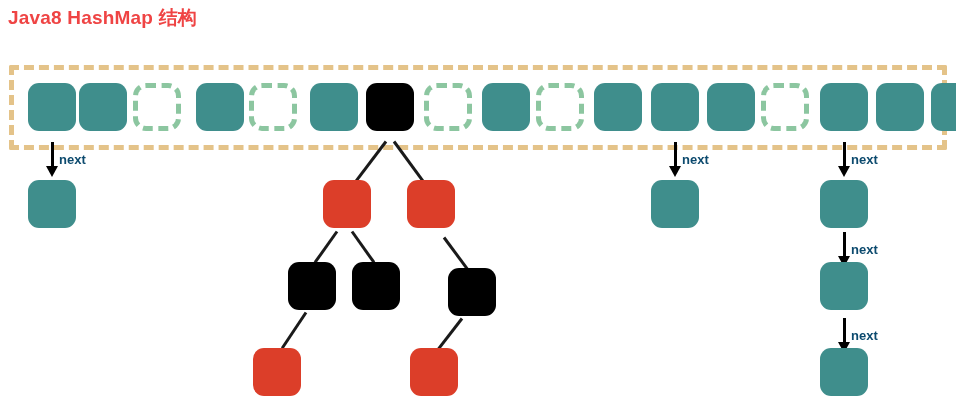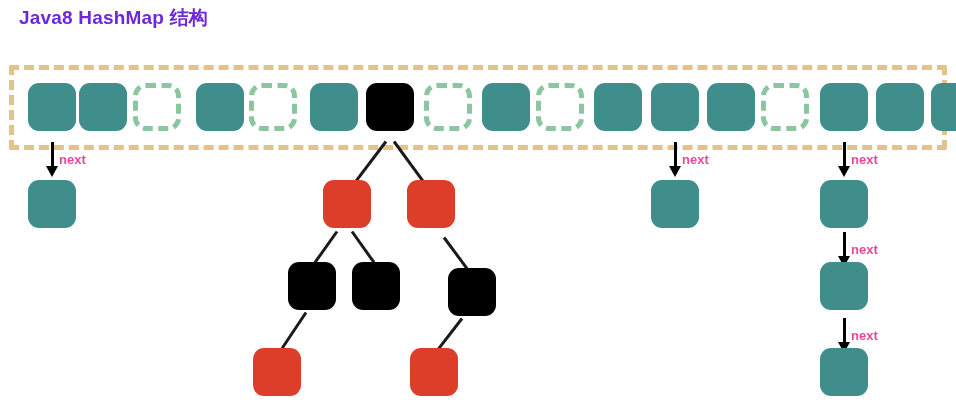--- a/index.html
+++ b/index.html
@@ -12,25 +12,25 @@
   }
   #canvas {
     position: relative;
     width: 956px;
     height: 407px;
     background: #ffffff;
     overflow: hidden;
   }
   #title {
     position: absolute;
-    left: 19px;
+    left: 8px;
     top: 5px;
     font-size: 19px;
     font-weight: bold;
-    color: #6d28d9;
+    color: #ef4444;
     letter-spacing: 0.2px;
     white-space: nowrap;
   }
   
   #array-container {
     position: absolute;
     left: 9px;
     top: 65px;
     width: 938px;
     height: 85px;
@@ -89,21 +89,21 @@
     width: 0;
     height: 0;
     border-left: 6.5px solid transparent;
     border-right: 6.5px solid transparent;
     border-top: 11px solid #000000;
   }
   .next-label {
     position: absolute;
     font-size: 13px;
     font-weight: bold;
-    color: #ec4899;
+    color: #0c4a6e;
     white-space: nowrap;
   }
   
   .edge {
     position: absolute;
     height: 3px;
     background: #1a1a1a;
     transform-origin: 0 50%;
   }
 </style>

